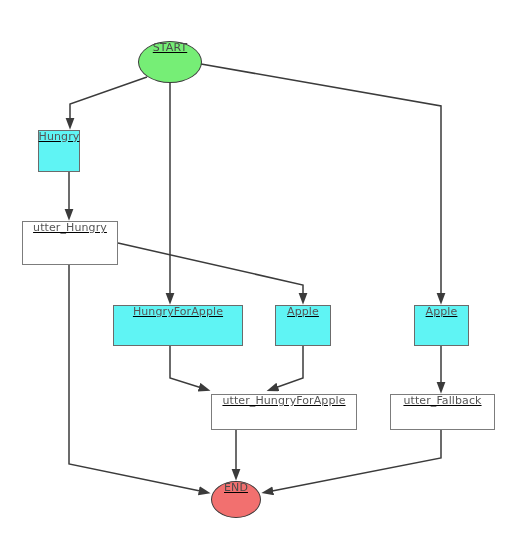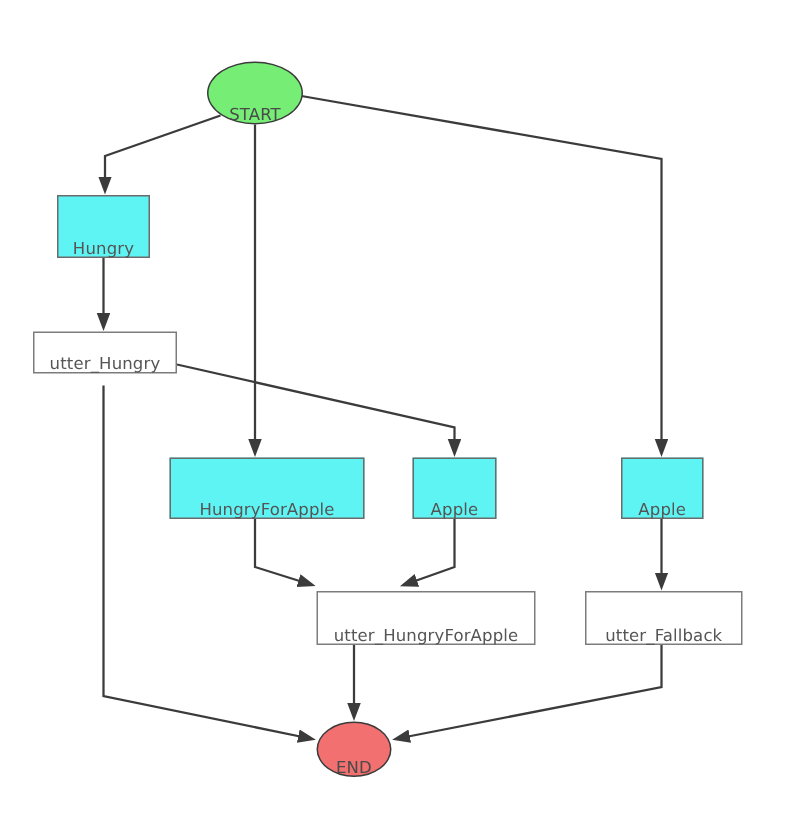--- a/index.html
+++ b/index.html
@@ -21,24 +21,25 @@
     position: absolute;
     left: 0;
     top: 0;
     width: 531px;
     height: 550px;
   }
   .node {
     position: absolute;
     box-sizing: border-box;
     display: flex;
-    align-items: flex-end;
+    align-items: flex-start;
     justify-content: center;
     text-align: center;
     z-index: 2;
+    text-decoration: underline;
   }
   .node-label {
     font-size: 11px;
     color: #555555;
     letter-spacing: 0.1px;
     line-height: 1;
     white-space: nowrap;
   }
   .node-rect {
     border: 1.6px solid #6b6b6b;
@@ -89,24 +90,24 @@
         <path d="M 441,346 L 441,388" marker-end="url(#arrowhead)" stroke="#3b3b3b"></path>
         <path d="M 236,430 L 236,475" marker-end="url(#arrowhead)" stroke="#3b3b3b"></path>
         <path d="M 441,430 L 441,458 L 267,492" marker-end="url(#arrowhead)" stroke="#3b3b3b"></path>
       </g>
   </svg>
 
   <div id="nodes-group">
       <div class="node node-ellipse start" style="left: 138px; top: 41px; width: 64px; height: 42px;">
         <span class="node-label">START</span>
       </div>
-      <div class="node node-rect intent" style="left: 38px; top: 130px; width: 62px; height: 42px;">
+      <div class="node node-rect intent" style="left: 38px; top: 130px; width: 42px; height: 42px;">
         <span class="node-label">Hungry</span>
       </div>
-      <div class="node node-rect action" style="left: 22px; top: 221px; width: 96px; height: 28px;">
+      <div class="node node-rect action" style="left: 22px; top: 221px; width: 96px; height: 44px;">
         <span class="node-label">utter_Hungry</span>
       </div>
       <div class="node node-rect intent" style="left: 113px; top: 305px; width: 130px; height: 41px;">
         <span class="node-label">HungryForApple</span>
       </div>
       <div class="node node-rect intent" style="left: 275px; top: 305px; width: 56px; height: 41px;">
         <span class="node-label">Apple</span>
       </div>
       <div class="node node-rect intent" style="left: 414px; top: 305px; width: 55px; height: 41px;">
         <span class="node-label">Apple</span>

